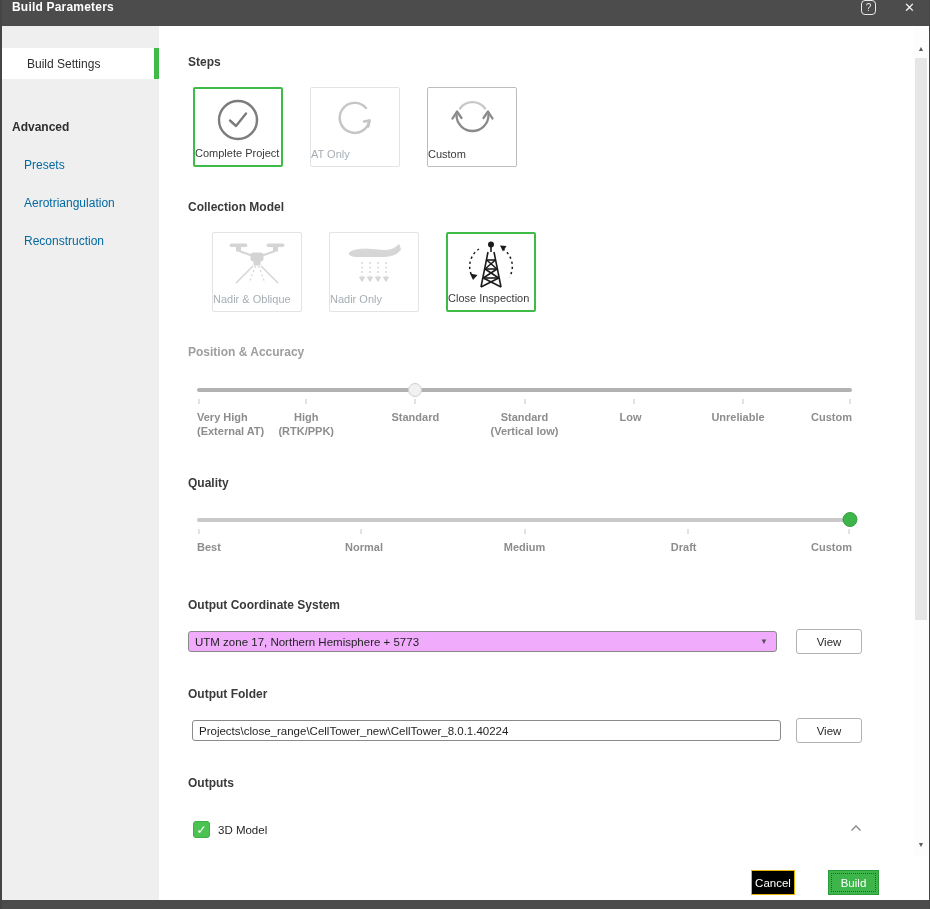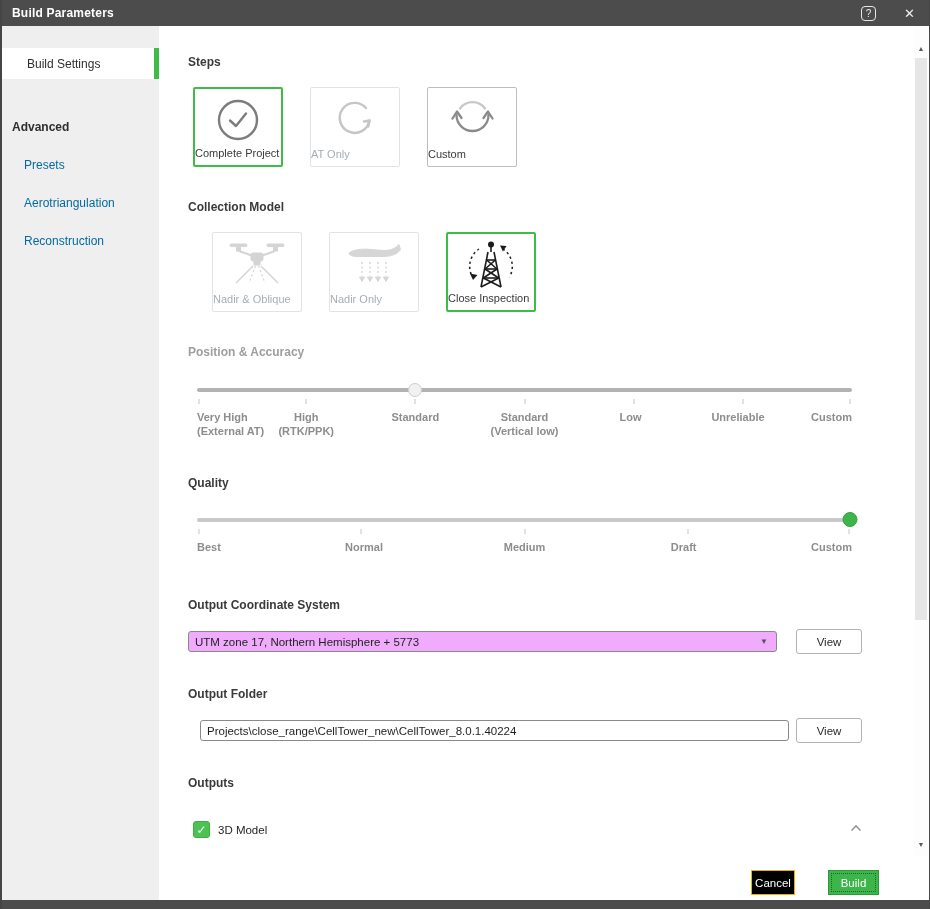--- a/index.html
+++ b/index.html
@@ -8,21 +8,21 @@
 
   .window{
     position:relative; width:930px; height:909px; background:#fff;
     border-left:2px solid #454545; border-right:1px solid #454545;
     overflow:hidden;
   }
 
   
   .titlebar{
     position:absolute; left:0; top:0; right:0; height:26px; background:#4c4c4c;
-    display:flex; align-items:center; padding:0 10px; color:#fff;
+    display:flex; padding:0 10px; color:#fff;
   }
   .titlebar .title{ font-size:12px; font-weight:bold; letter-spacing:.2px; }
   .titlebar .tb-spacer{ flex:1; }
   .tb-help{
     width:15px; height:15px; border:1px solid #e8e8e8; border-radius:4px;
     font-size:10px; line-height:13px; text-align:center; color:#e8e8e8;
     margin-right:28px; cursor:pointer;
   }
   .tb-close{ font-size:13px; color:#f0f0f0; cursor:pointer; margin-right:4px; }
 
@@ -328,21 +328,21 @@
   </div>
 
   <div class="sec-title" style="left:186px; top:598px;">Output Coordinate System</div>
   <div class="combo" style="left:186px; top:631px;">
     <span class="combo-text">UTM zone 17, Northern Hemisphere + 5773</span>
     <span class="combo-arrow">▼</span>
   </div>
   <button class="btn-view" style="left:794px; top:629px;">View</button>
 
   <div class="sec-title" style="left:186px; top:687px;">Output Folder</div>
-  <input class="text-input" style="left: 198px; top: 720px;" value="Projects\close_range\CellTower_new\CellTower_8.0.1.40224">
+  <input class="text-input" style="left: 190px; top: 720px;" value="Projects\close_range\CellTower_new\CellTower_8.0.1.40224">
   <button class="btn-view" style="left:794px; top:718px;">View</button>
 
   <div class="sec-title" style="left:186px; top:776px;">Outputs</div>
   <div class="output-row" style="left:191px; top:821px;">
     <span class="checkbox">✓</span>
     <span class="output-label">3D Model</span>
   </div>
   <span class="collapse-chevron" style="left:848px; top:824px;">
     <svg width="12" height="8" viewBox="0 0 12 8">
         <path d="M1.5 6.5 L6 2 L10.5 6.5" fill="none" stroke="#8a8a8a" stroke-width="1.4"></path>

